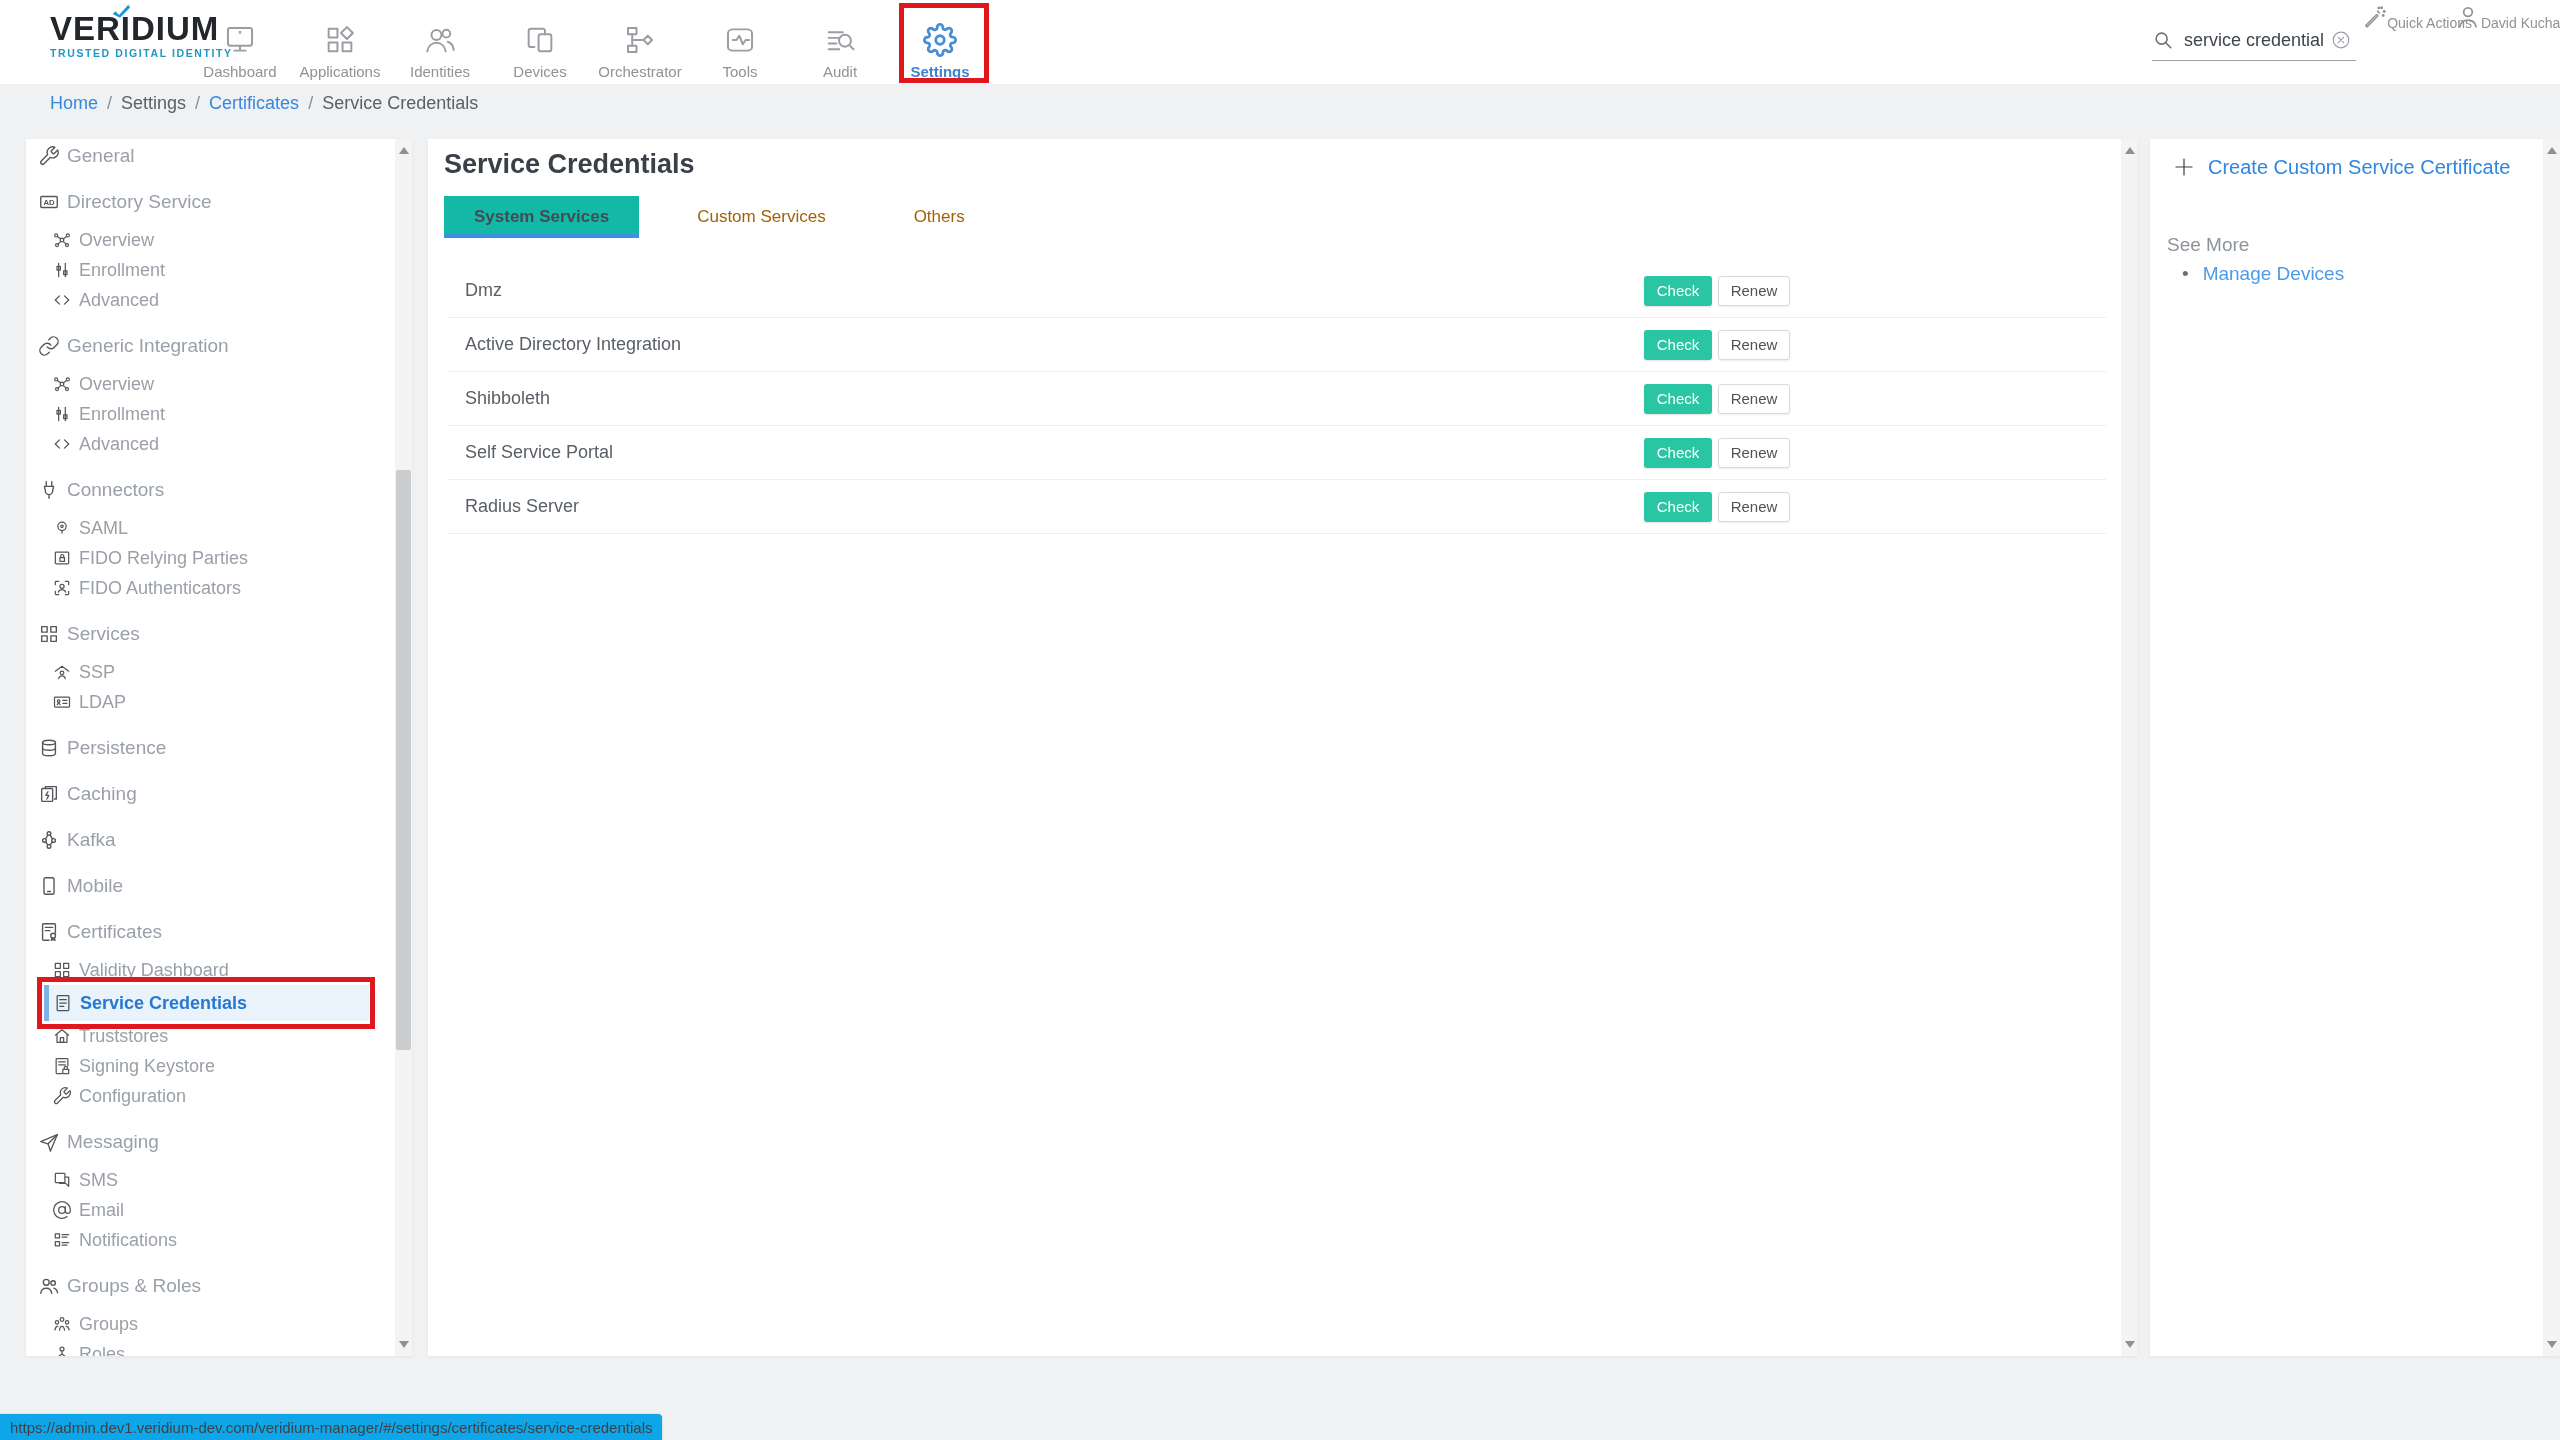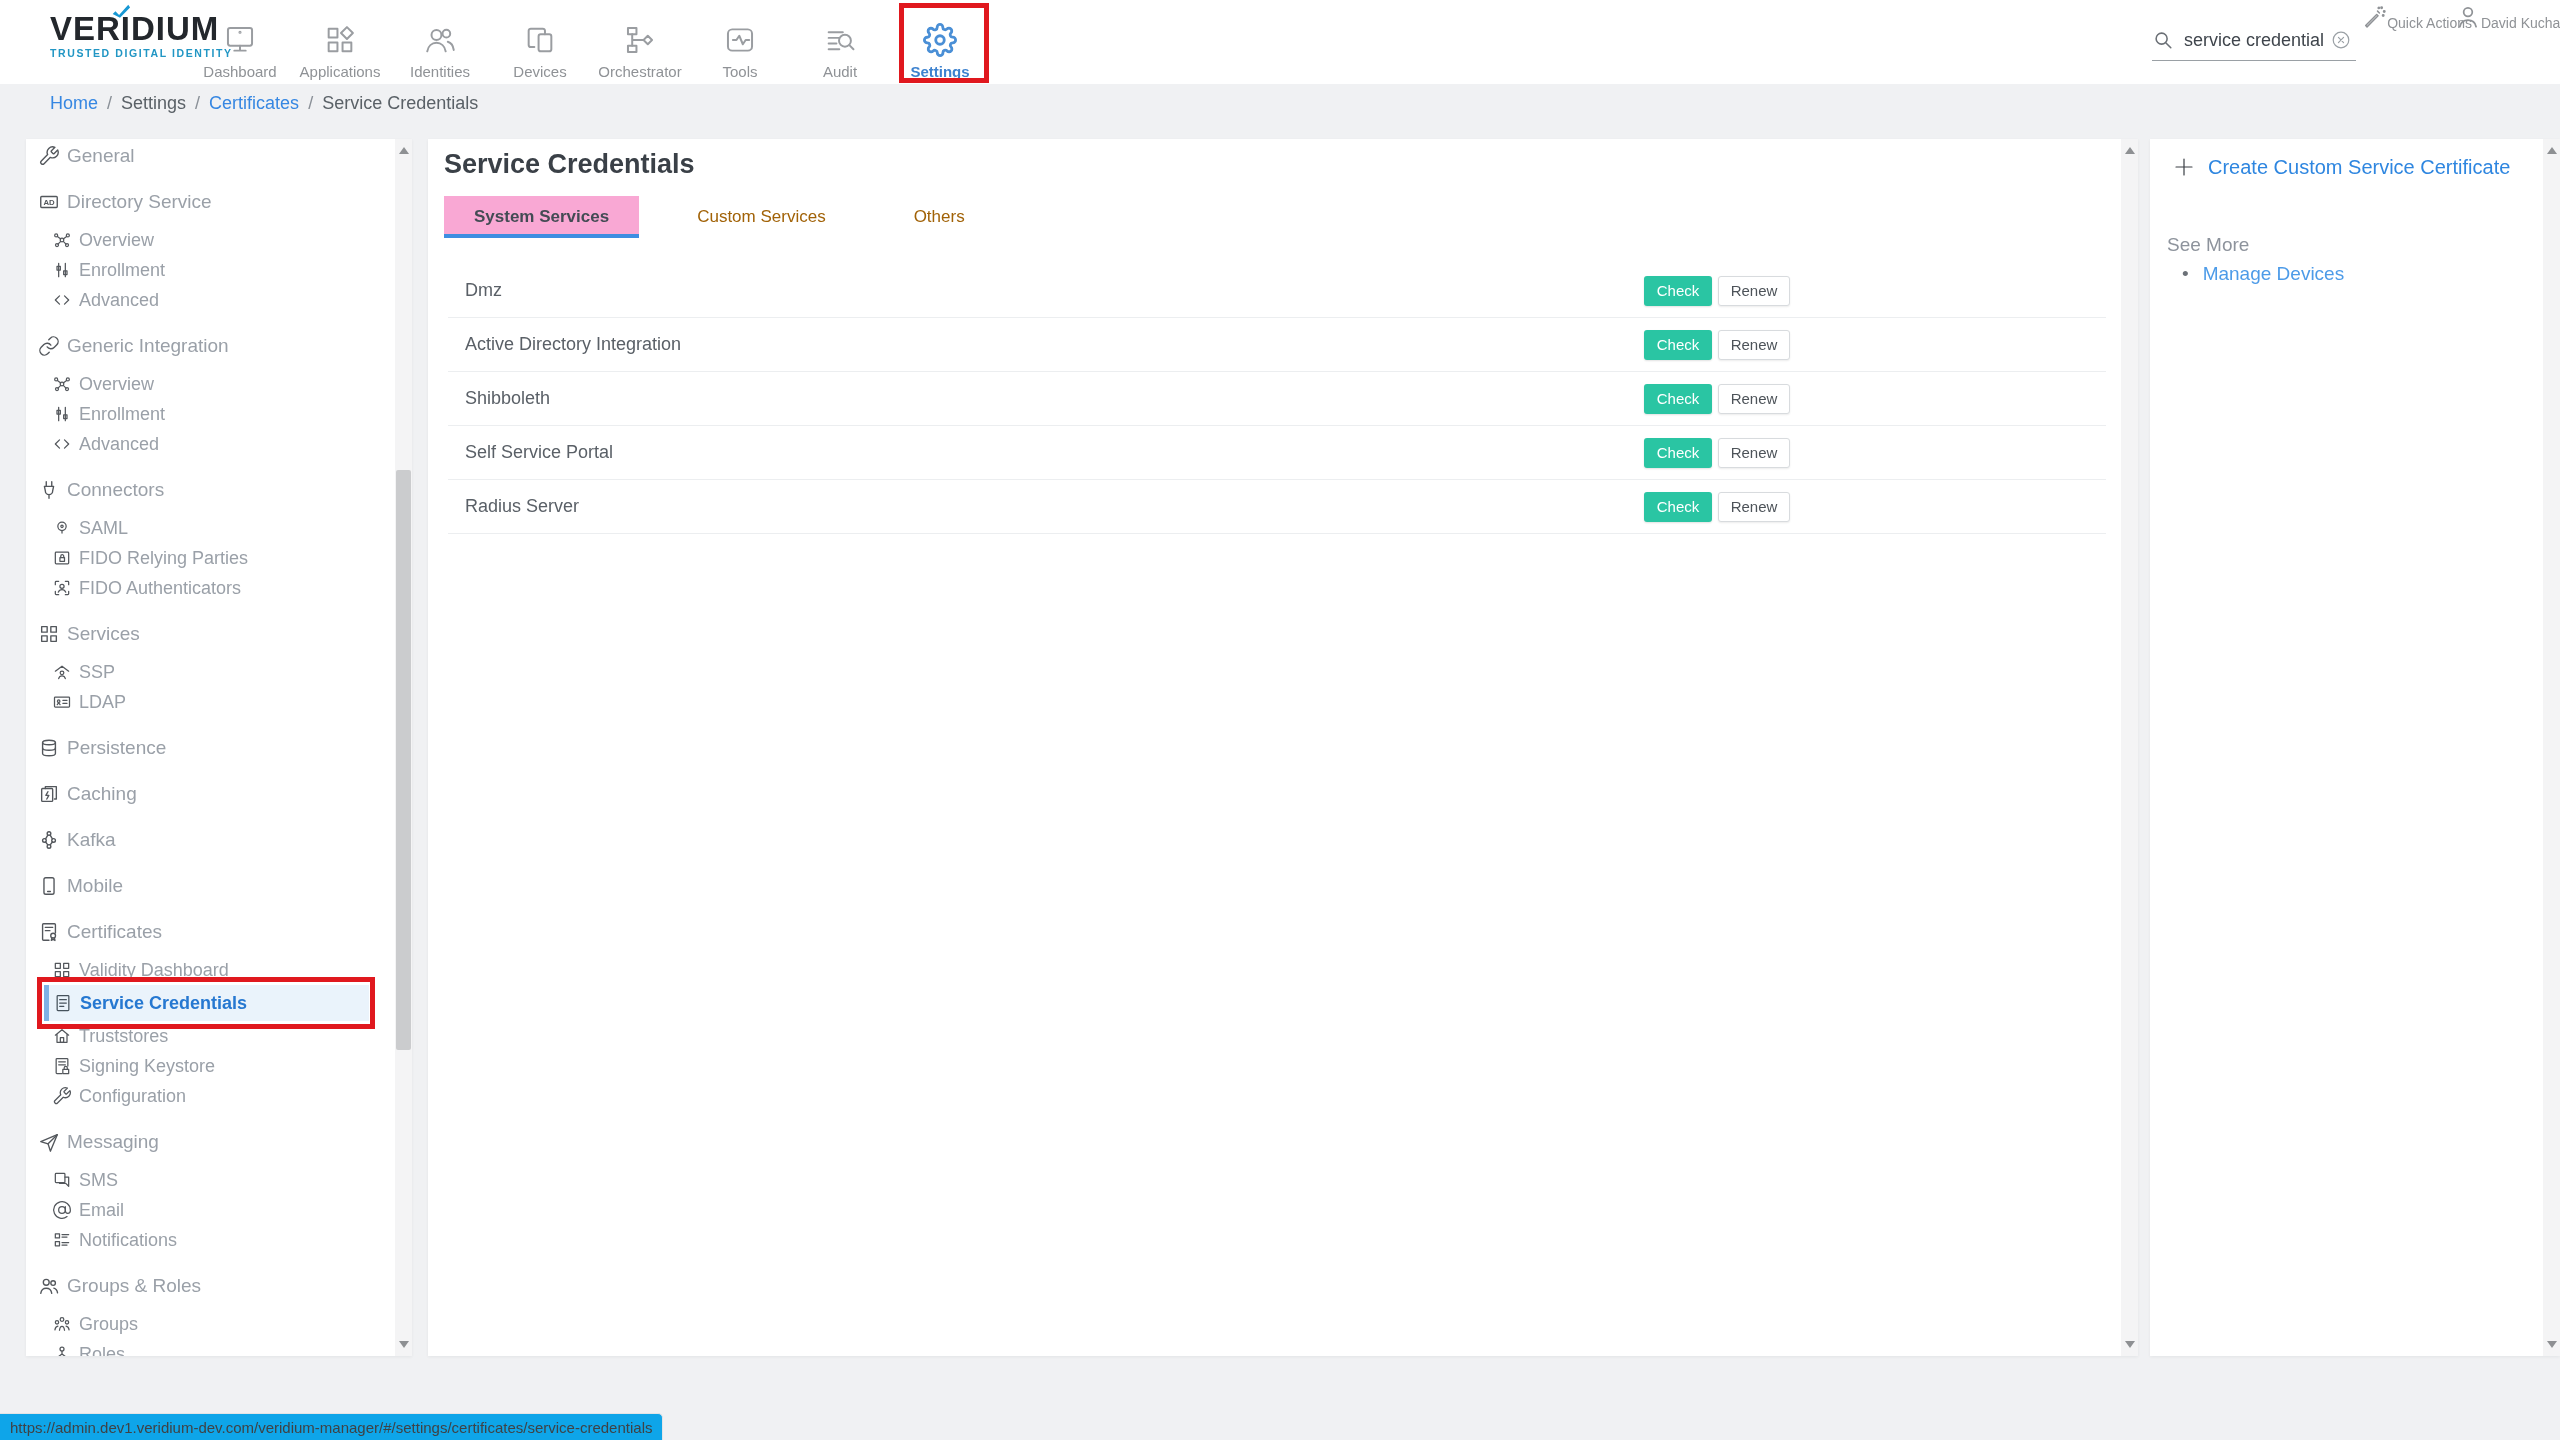--- a/index.html
+++ b/index.html
@@ -59,21 +59,21 @@
   .side-item.l1 .sicon{width:20px;height:20px;}
   .side-item.selected{position:relative;background:#eaf3fb;border-left:5px solid #7fb2e5;margin-left:18px;margin-right:26px;padding-left:4px;height:36px;}
   .side-item.selected .slabel{color:#2678d1;font-weight:700;}
   .side-item.selected .sicon{color:#46525c;}
   .sc-frame{inset:-8px -6px -8px -12px;}
   
   .main-inner{position:absolute;left:0;top:0;right:17px;bottom:0;overflow:hidden;}
   .page-title{margin:0;padding:10px 0 0 16px;font-size:27px;font-weight:700;color:#3a4047;}
   .tabs{display:flex;margin:16px 0 0 16px;}
   .tab{height:42px;line-height:42px;padding:0 30px;font-size:17px;color:#a16207;cursor:pointer;margin-right:28px;box-sizing:border-box;}
-  .tab.active{background:#f9a8d4;color:#434b54;font-weight:700;border-bottom:4px solid #3e8ee1;}
+  .tab.active{background:#14b8a6;color:#434b54;font-weight:700;border-bottom:4px solid #3e8ee1;}
   .rows{margin-top:26px;}
   .service-row{display:flex;align-items:center;height:53px;margin:0 15px 0 20px;padding-left:17px;border-bottom:1px solid #eceef0;}
   .service-row .rname{font-size:18px;color:#5a6067;}
   .row-actions{margin-left:auto;margin-right:316px;display:flex;border-radius:7px;}
   .btn{height:30px;border-radius:3px;font-family:inherit;font-size:15px;cursor:pointer;display:inline-flex;align-items:center;justify-content:center;}
   .btn-check{width:68px;background:#2ac5a3;color:#ffffff;border:0;box-shadow:0 1px 2px rgba(0,0,0,.12);}
   .btn-renew{width:72px;background:#ffffff;color:#4d5359;border:1px solid #d8dbde;margin-left:6px;box-shadow:0 1px 2px rgba(0,0,0,.08);}
   
   .create-link{position:absolute;left:22px;top:16px;display:flex;align-items:center;cursor:pointer;}
   .create-link .plus{width:24px;height:24px;color:#3a3f45;flex:none;}

